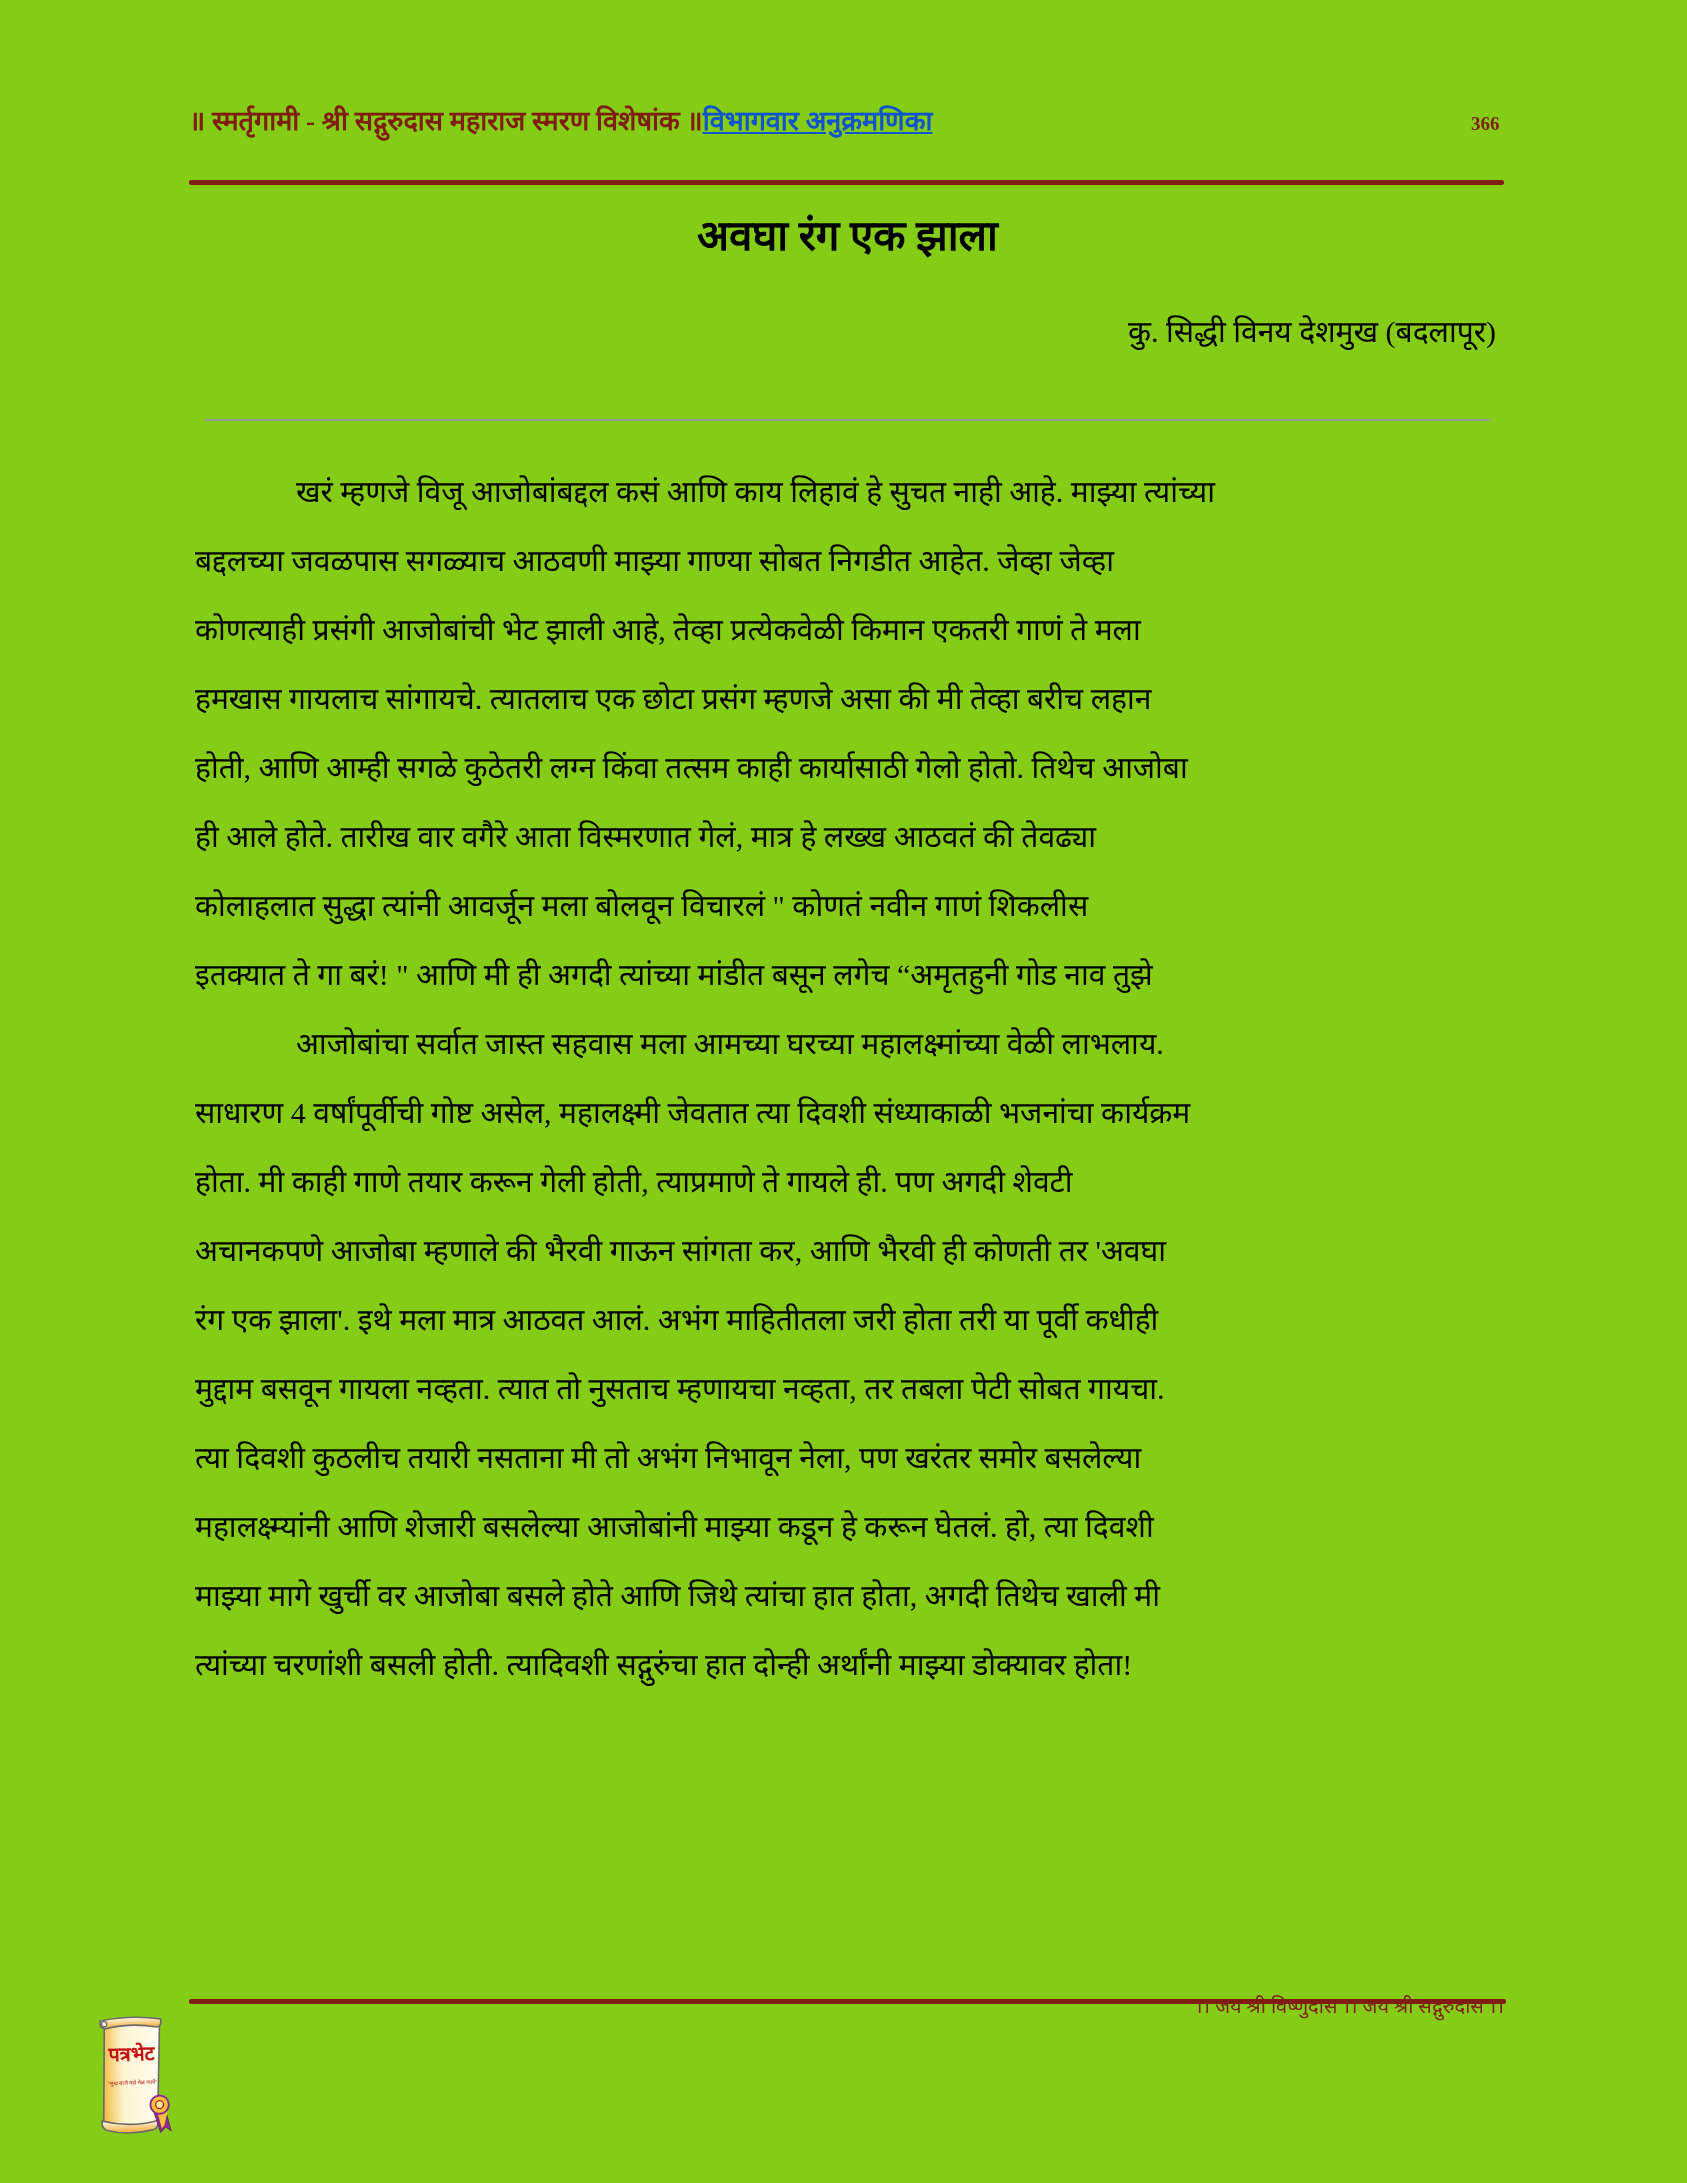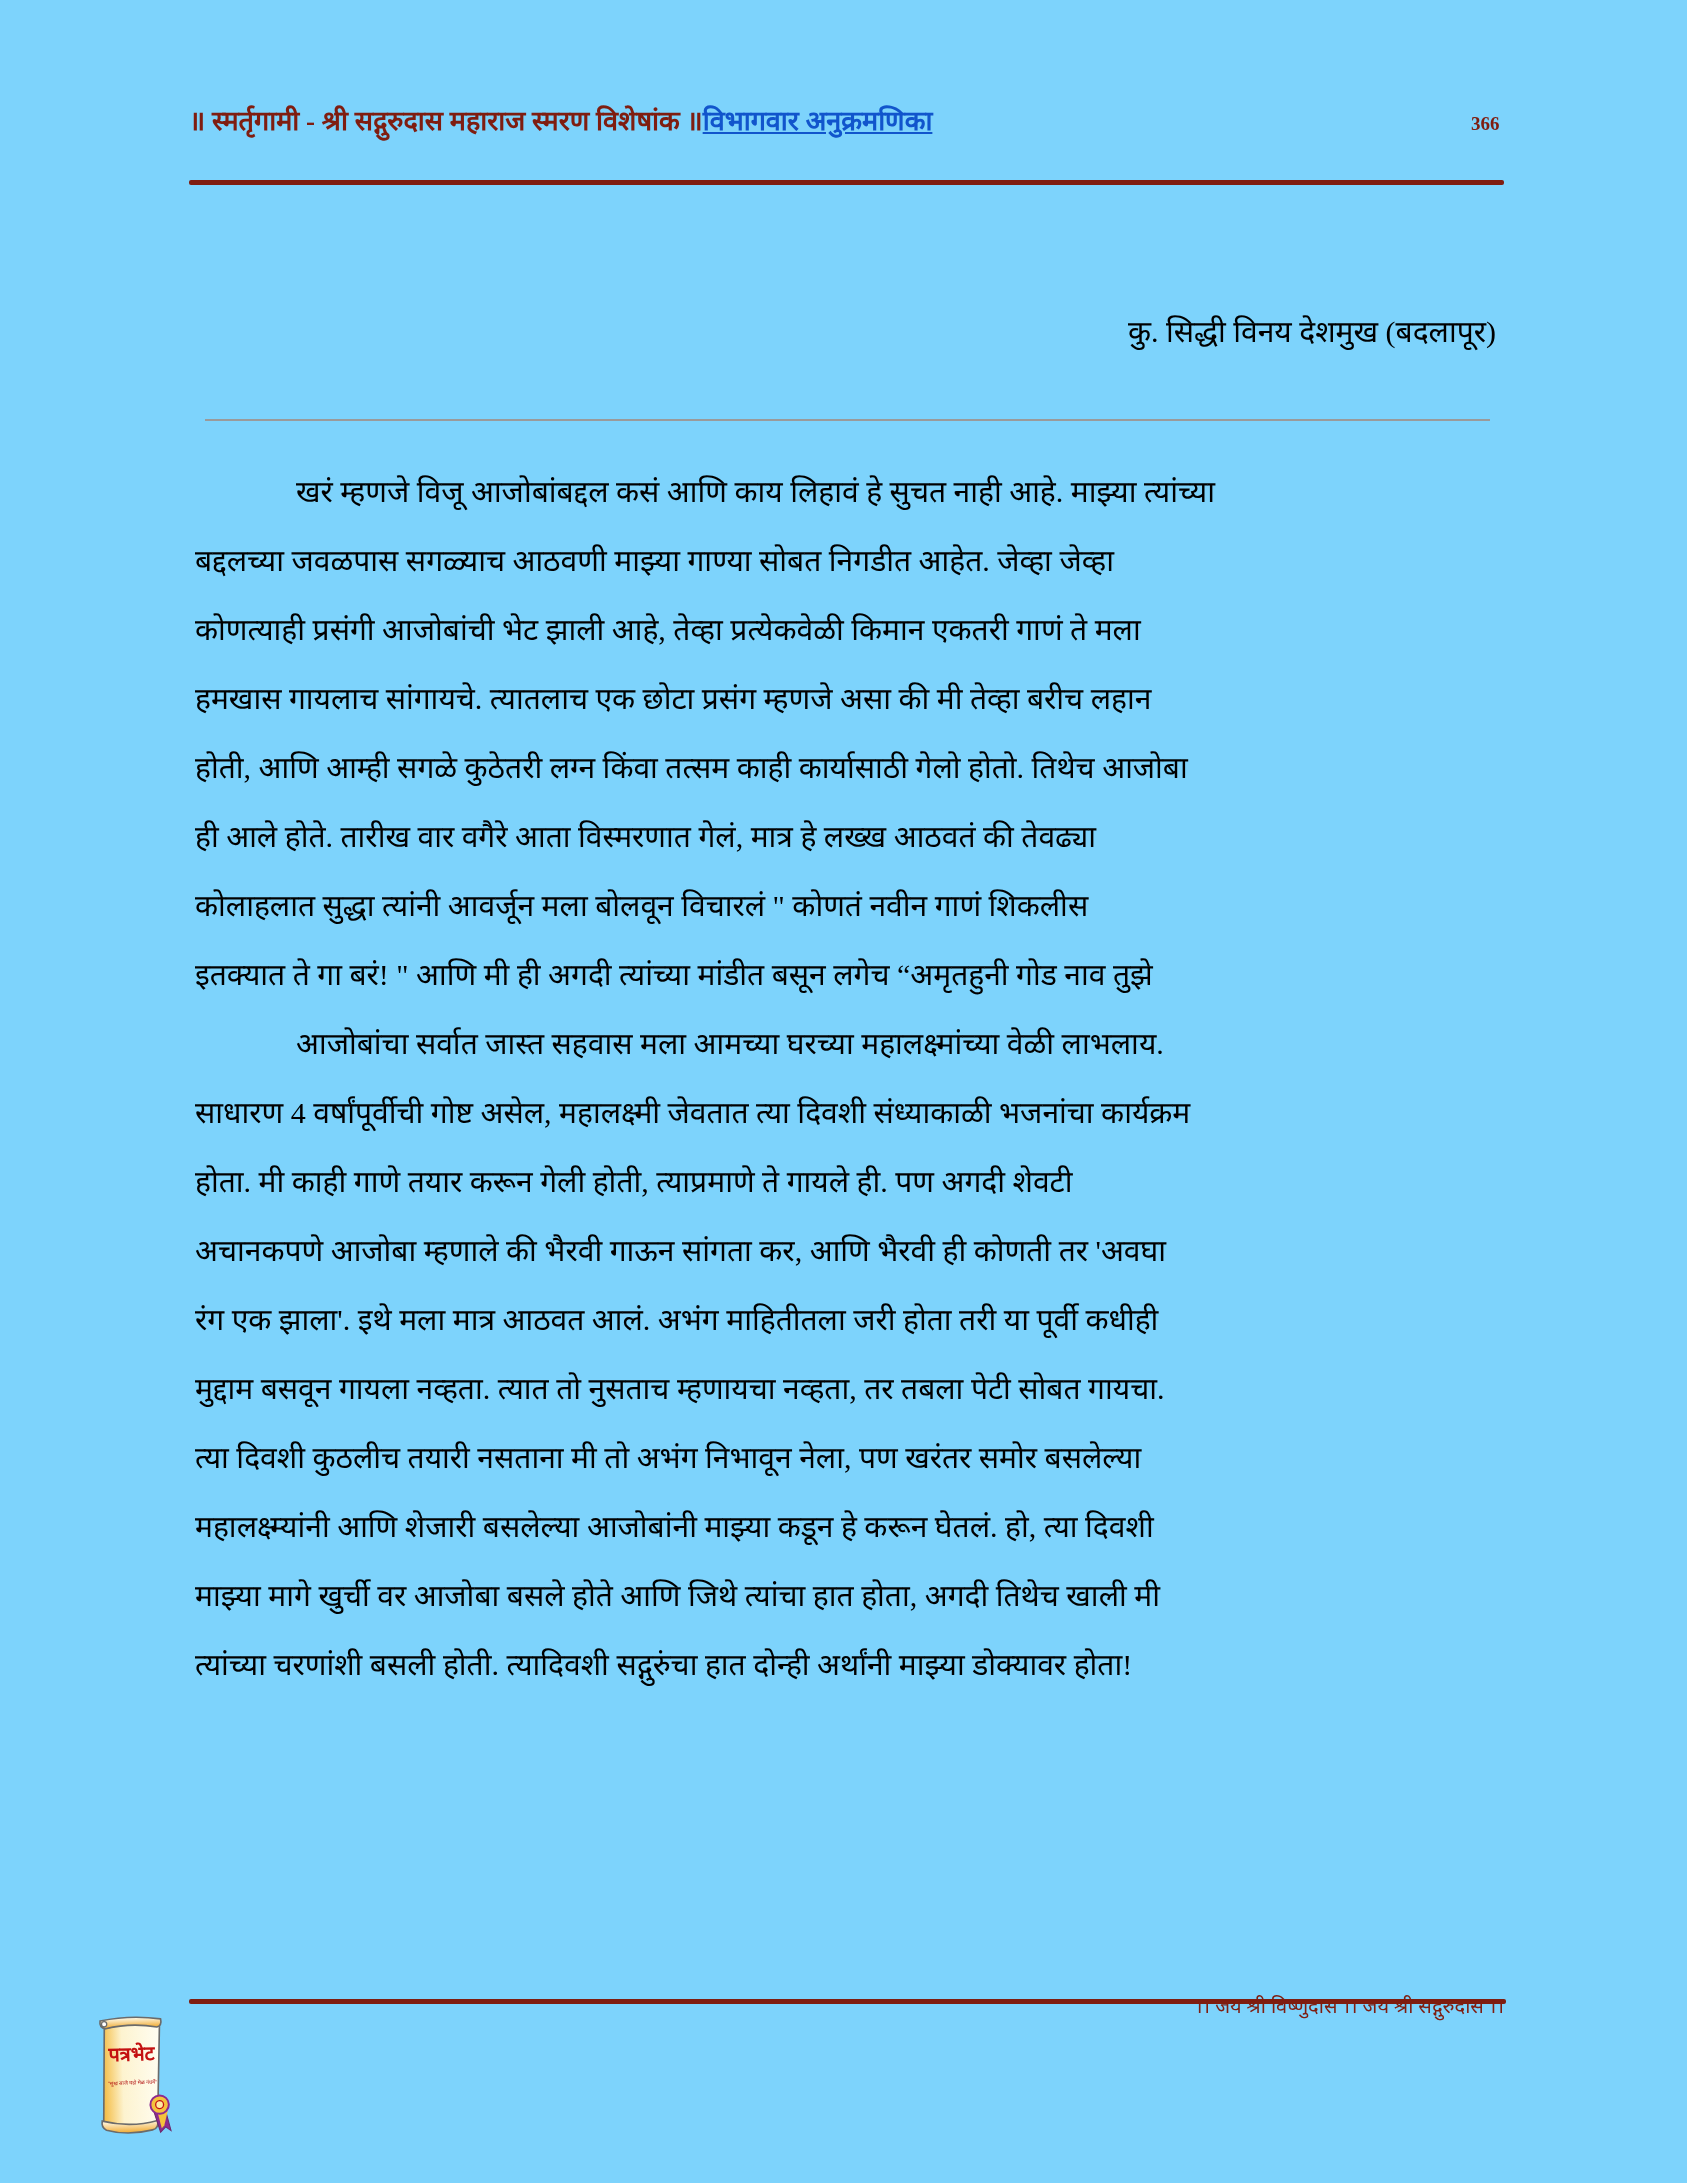--- a/index.html
+++ b/index.html
@@ -3,21 +3,21 @@
 <meta charset="utf-8">
 <style>
   * { margin: 0; padding: 0; box-sizing: border-box; }
   html, body { background: #e8e8e8; }
   body { font-family: "Liberation Serif", serif; }
 
   .page {
     position: relative;
     width: 1687px;
     height: 2183px;
-    background: #7dd3fc;
+    background: #84cc16;
     overflow: hidden;
   }
 
   
   .header {
     position: absolute;
     top: 101px;
     left: 189px;
     width: 1317px;
     display: flex;
@@ -138,20 +138,21 @@
 
 <div class="page">
 
   <div class="header">
     <span class="header-title">॥ स्मर्तृगामी - श्री सद्गुरुदास महाराज स्मरण विशेषांक ॥</span>
     <a class="header-link">विभागवार अनुक्रमणिका</a>
     <span class="header-page">366</span>
   </div>
   <div class="header-rule"></div>
 
+  <div class="article-title">अवघा रंग एक झाला</div>
   <div class="article-author">कु. सिद्धी विनय देशमुख (बदलापूर)</div>
   <div class="author-rule"></div>
 
   <div class="article-body">
     <div class="line indent">खरं म्हणजे विजू आजोबांबद्दल कसं आणि काय लिहावं हे सुचत नाही आहे. माझ्या त्यांच्या</div>
     <div class="line">बद्दलच्या जवळपास सगळ्याच आठवणी माझ्या गाण्या सोबत निगडीत आहेत. जेव्हा जेव्हा</div>
     <div class="line">कोणत्याही प्रसंगी आजोबांची भेट झाली आहे, तेव्हा प्रत्येकवेळी किमान एकतरी गाणं ते मला</div>
     <div class="line">हमखास गायलाच सांगायचे.  त्यातलाच एक छोटा प्रसंग म्हणजे असा की मी तेव्हा बरीच लहान</div>
     <div class="line">होती, आणि आम्ही सगळे कुठेतरी लग्न किंवा तत्सम काही कार्यासाठी गेलो होतो. तिथेच आजोबा</div>
     <div class="line">ही आले होते. तारीख वार वगैरे आता विस्मरणात गेलं, मात्र हे लख्ख आठवतं की तेवढ्या</div>

